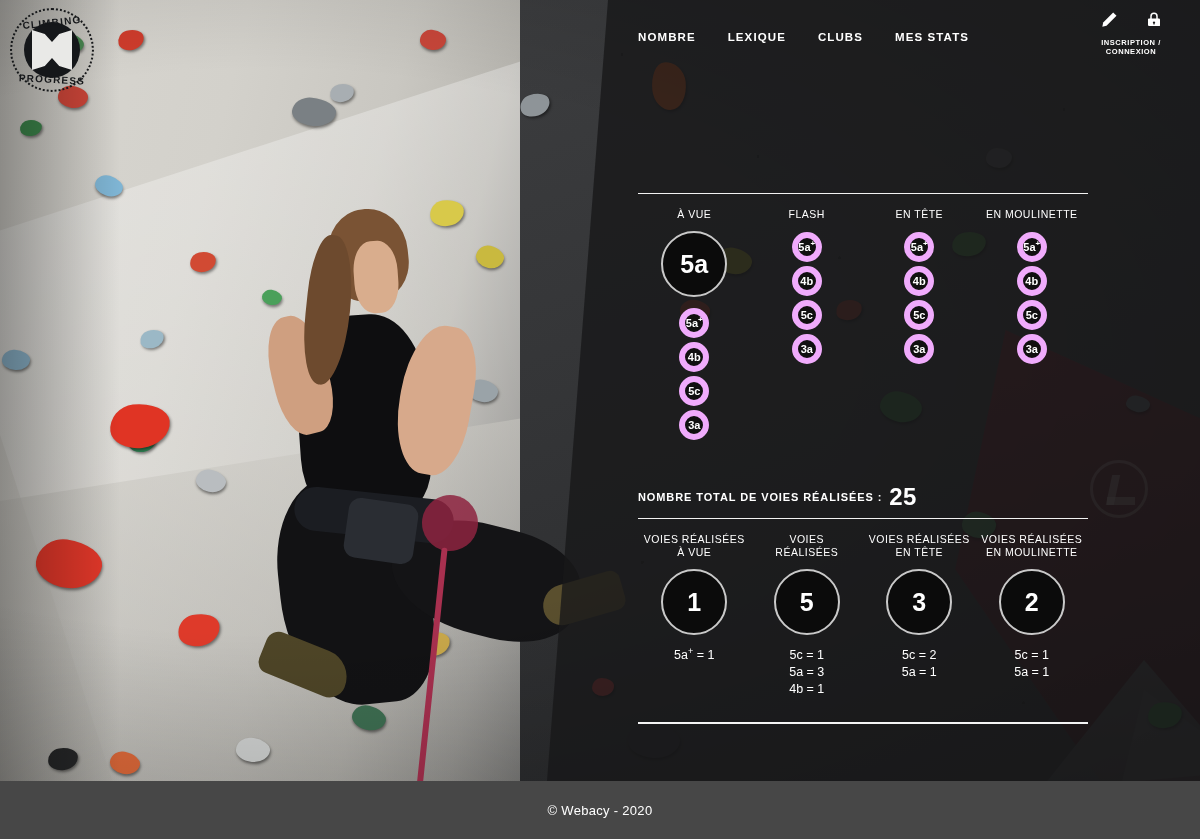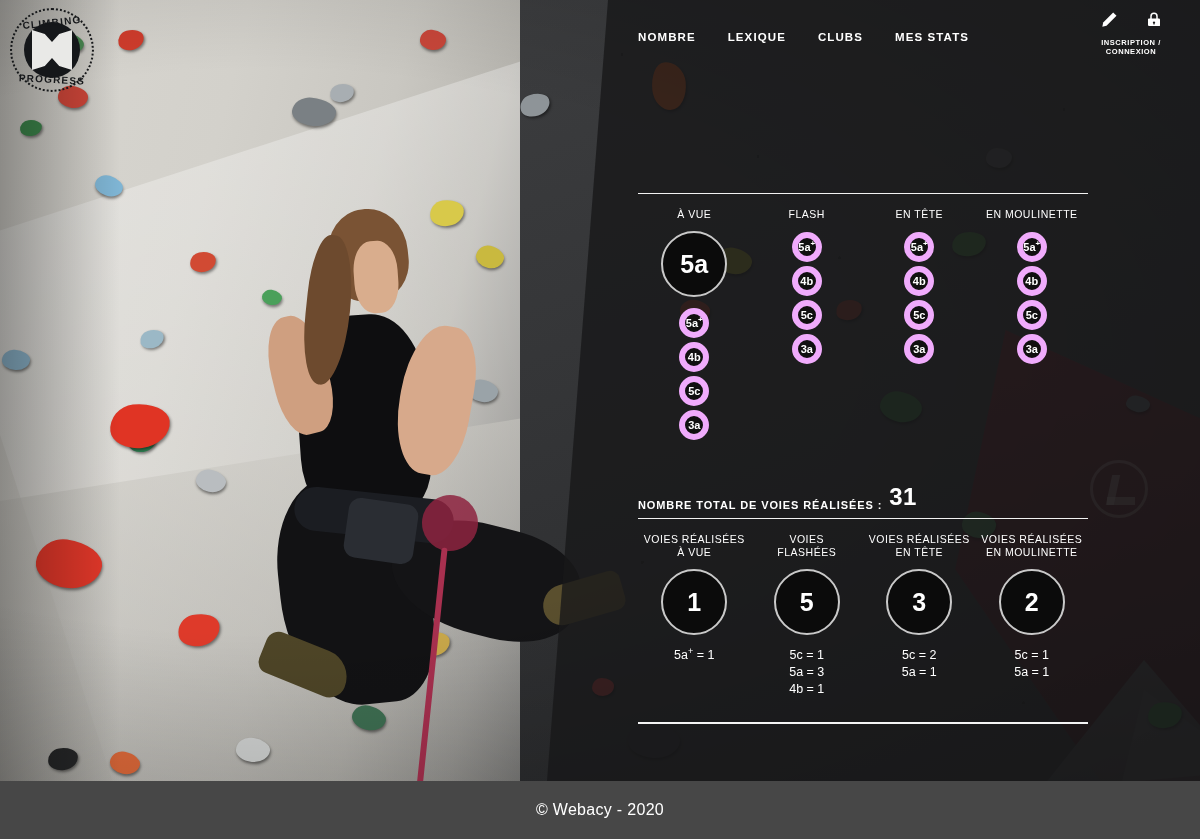--- a/index.html
+++ b/index.html
@@ -190,21 +190,21 @@
   .sec-label {
     color: #fff; font-size: 11px; font-weight: bold; letter-spacing: .9px;
   }
   .rule {
     height: 1px; background: #f2f2f2; width: 450px; margin-top: 7px;
   }
 
   .sec-niveau { position: absolute; left: 638px; top: 186px; width: 450px; }
   .sec-total  { position: absolute; left: 638px; top: 483px; width: 450px; }
 
-  .total-line { display: flex; align-items: flex-end; }
+  .total-line { display: flex; align-items: center; }
   .total-num {
     color: #fff; font-size: 24px; font-weight: bold; margin-left: 7px; letter-spacing: .5px;
   }
 
   .cols {
     position: relative; width: 450px; margin-top: 14px;
     display: flex;
   }
   .col {
     width: 112.5px; display: flex; flex-direction: column; align-items: center;
@@ -245,21 +245,21 @@
     position: absolute; left: 638px; top: 722px; width: 450px; height: 2px;
     background: #f4f4f4;
   }
 
   
   .footer {
     position: absolute; left: 0; top: 781px; width: 1200px; height: 58px;
     background: #474747;
     display: flex; align-items: center; justify-content: center;
   }
-  .footer span { color: #fff; font-size: 16px; letter-spacing: .3px; }
+  .footer span { color: #fff; font-size: 13px; letter-spacing: .3px; }
 </style>
 </head>
 <body>
 
 <div id="root">
 
   <div class="photo">
     <div class="wall-base"></div>
     <div class="wall-panelA"></div>
     <div class="wall-panelB"></div>
@@ -460,38 +460,38 @@
               <span>3a</span>
             </div>
           </div>
         </div>
       </div>
   </section>
 
   <section class="sec-total">
     <div class="total-line">
       <span class="sec-label">NOMBRE TOTAL DE VOIES RÉALISÉES :</span>
-      <span class="total-num">31</span>
+      <span class="total-num">25</span>
     </div>
     <div class="rule"></div>
     <div class="cols" id="total-cols">
         <div class="col">
           <div class="col-head two">
             <div>VOIES RÉALISÉES</div>
             <div>À VUE</div>
           </div>
           <div class="circle-big">1</div>
           <div class="breakdown">
             <div>5a<sup>+</sup> = 1</div>
           </div>
         </div>
         <div class="col">
           <div class="col-head two">
             <div>VOIES</div>
-            <div>FLASHÉES</div>
+            <div>RÉALISÉES</div>
           </div>
           <div class="circle-big">5</div>
           <div class="breakdown">
             <div>5c = 1</div>
             <div>5a = 3</div>
             <div>4b = 1</div>
           </div>
         </div>
         <div class="col">
           <div class="col-head two">

